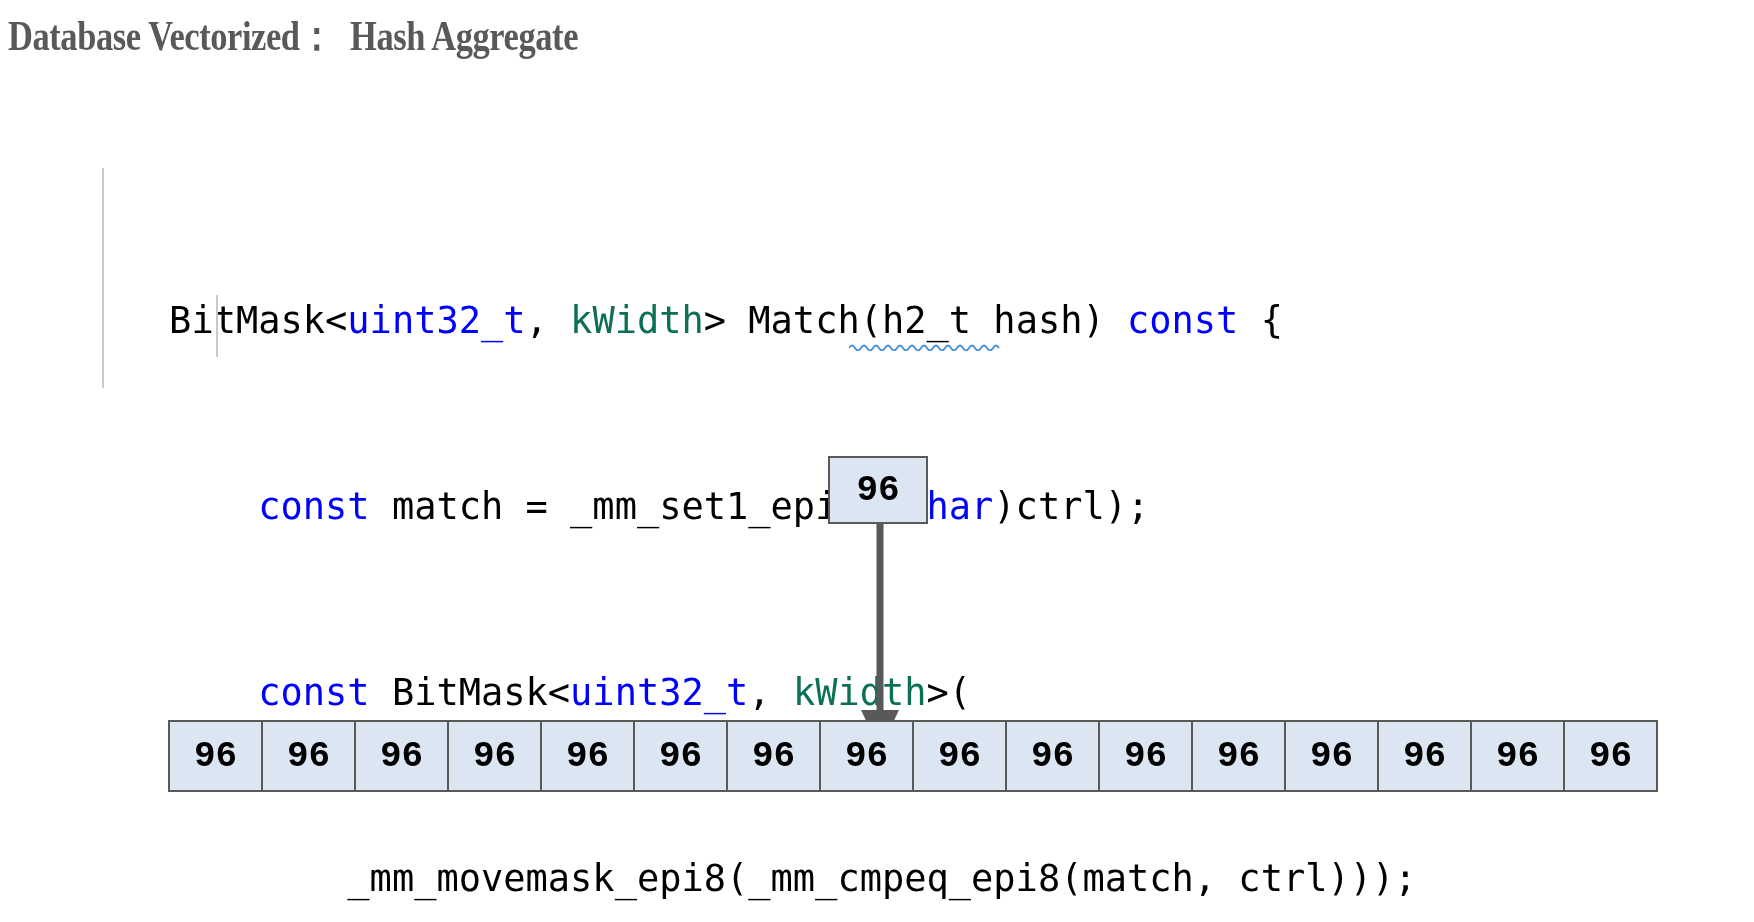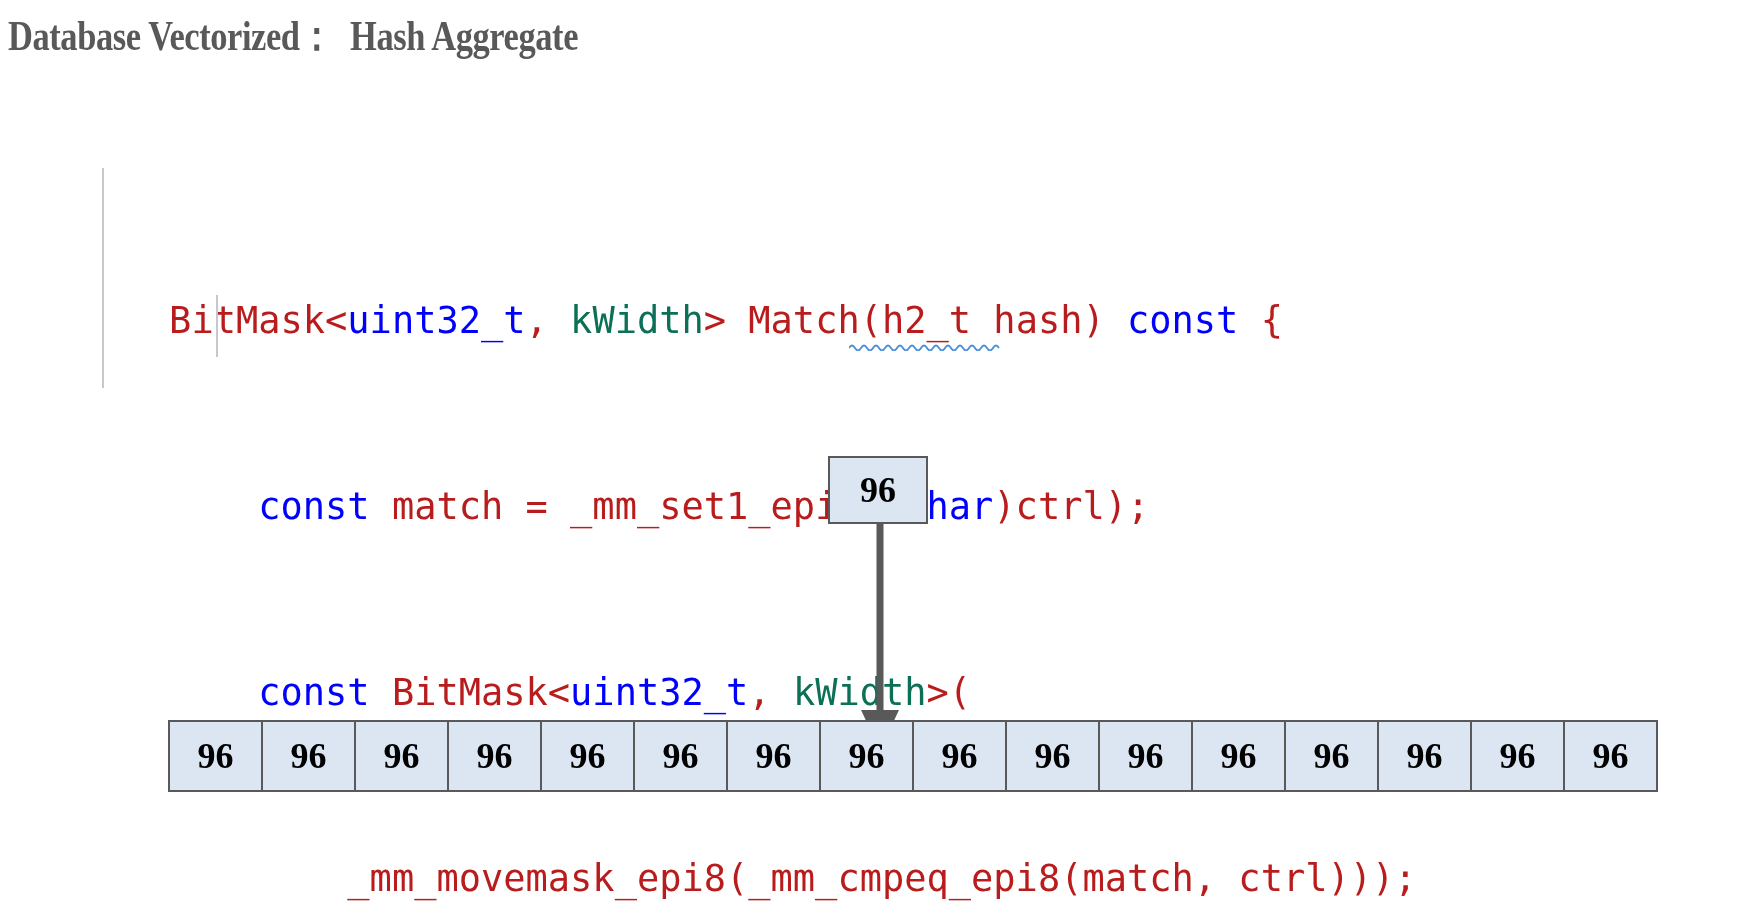--- a/index.html
+++ b/index.html
@@ -43,21 +43,21 @@
     white-space: pre;
   }
   .code-line {
     position: relative;
     height: 62px;
     white-space: pre;
   }
   .tok-kw   { color: #0000ff; }
   .tok-type { color: #0000ff; }
   .tok-tmpl { color: #0b7055; margin-top: 25px; }
-  .tok-plain{ color: #b91c1c; }
+  .tok-plain{ color: #000000; }
 
   
   .guide {
     position: absolute;
     width: 2px;
     background: #c8c8c8;
   }
   #guide-1 { left: 102px; top: 168px;  height: 220px; }
   #guide-2 { left: 216px; top: 295px;  height: 62px; }
 
@@ -74,21 +74,21 @@
   #diagram { position: absolute; left: 0; top: 430px; width: 1754px; height: 492px; }
 
   .cellbox {
     position: absolute;
     box-sizing: border-box;
     background: #dce6f2;
     border: 2px solid #595959;
     display: flex;
     align-items: center;
     justify-content: center;
-    font-family: Liberation Serif, serif;
+    font-family: Liberation Mono, monospace;
     font-weight: bold;
     font-size: 36px;
     color: #000000;
   }
 
   #probe-box {
     left: 828px;
     top: 26px;
     width: 100px;
     height: 68px;

